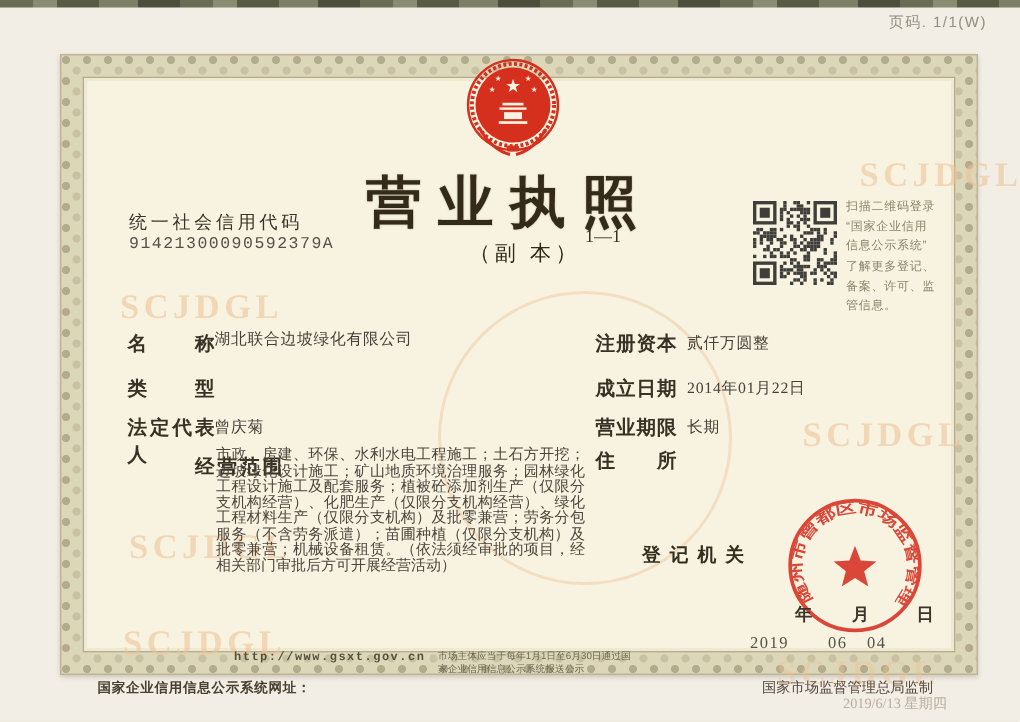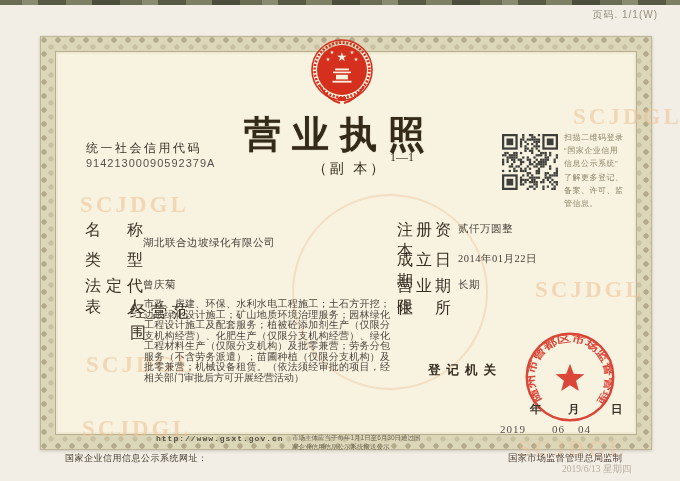--- a/index.html
+++ b/index.html
@@ -52,29 +52,29 @@
   .cert-title {
     position:absolute; left:146px; top:74px; width:308px; text-align:center;
     font-family:"Liberation Serif", serif; font-weight:bold; font-size:37px;
     letter-spacing:11px; color:#332a18; text-shadow:0 0 1px rgba(60,45,20,.5);
     white-space:nowrap;
   }
   .copy-no { position:absolute; left:350px; top:114px; font-size:12px; color:#3a3226; font-family:"Liberation Serif", serif; }
   .subtitle { position:absolute; left:250px; top:124px; width:120px; text-align:center; font-size:14px; letter-spacing:3px; color:#2f2717; font-family:"Liberation Serif", serif; }
 
   .credit-label { position:absolute; left:46px; top:104px; font-size:12px; font-weight:normal; letter-spacing:2.5px; color:#3b332a; }
-  .credit-code  { position:absolute; left:46px; top:121px; font-size:11px; letter-spacing:1px; color:#55504a; font-family:Liberation Sans, sans-serif; }
+  .credit-code  { position:absolute; left:46px; top:121px; font-size:11px; letter-spacing:1px; color:#55504a; font-family:Liberation Mono, monospace; }
 
   .qr { position:absolute; left:462px; top:98px; width:56px; height:56px; }
   .qr-caption { position:absolute; left:524px; top:95px; width:82px; font-size:8px; line-height:13.2px; color:#8d8468; letter-spacing:.5px; }
 
   
   .flabel {
     position:absolute; display:inline-block; width:58px;
-    font-size:16px; font-weight:normal; color:#3a3126;
+    font-size:13px; font-weight:bold; color:#3a3126;
     text-align:justify; text-align-last:justify;
   }
   .fvalue {
     position:absolute; font-size:10.5px; color:#46403a;
     font-family:"Liberation Serif", serif; letter-spacing:.5px; white-space:nowrap;
   }
   .scope-text {
     position:absolute; left:104px; top:263px; width:246px;
     font-size:10px; line-height:10.5px; color:#4b453d;
     font-family:"Liberation Serif", serif; text-align:justify; white-space:normal;
@@ -94,21 +94,21 @@
 
   .ymd { position:absolute; top:366px; font-size:11.5px; font-weight:bold; color:#3c342a; }
   .ymd.y { left:490px; } .ymd.m { left:528px; } .ymd.d { left:571px; }
   .dval { position:absolute; top:387px; font-size:11px; color:#55504a; font-family:"Liberation Serif", serif; letter-spacing:1px; }
   .dval.y { left:460px; } .dval.m { left:512px; } .dval.d { left:538px; }
 
   .gsxt { position:absolute; left:116px; top:398px; font-size:8px; font-weight:bold; letter-spacing:1px; color:#55503f; font-family:"Liberation Mono", monospace; }
   .notice { position:absolute; left:252px; top:397px; width:150px; font-size:6.5px; line-height:9px; color:#6b6553; }
 
   
-  .url-label { position:absolute; left:33px; top:452px; font-size:9px; font-weight:normal; color:#47402f; letter-spacing:.5px;padding-left:32px; }
+  .url-label { position:absolute; left:33px; top:452px; font-size:9px; font-weight:bold; color:#47402f; letter-spacing:.5px;padding-left:32px; }
   .print-url { position:absolute; left:8px; top:460px; font-size:9.5px; color:#a39d92; font-family:"Liberation Mono", monospace; }
   .issuer    { position:absolute; left:508px; top:452px; font-size:9.5px; font-weight:normal; color:#55453a; }
   .scan-date { position:absolute; left:562px; top:463px; font-size:9.5px; color:#b8ae9e; font-family:"Liberation Serif", serif; }
 </style>
 </head>
 <body>
 
 <div id="screen">
   <div class="top-strip"></div>
   <div class="page-number">页码. 1/1(W)</div>
@@ -358,21 +358,21 @@
     <div class="qr-caption">
       <div>扫描二维码登录</div>
       <div>“国家企业信用</div>
       <div>信息公示系统”</div>
       <div>了解更多登记、</div>
       <div>备案、许可、监</div>
       <div>管信息。</div>
     </div>
 
     <span class="flabel" style="left:45px; top:184px;">名称</span>
-    <span class="fvalue" style="left:103px; top:200px;">湖北联合边坡绿化有限公司</span>
+    <span class="fvalue" style="left:103px; top:183px;">湖北联合边坡绿化有限公司</span>
 
     <span class="flabel" style="left:45px; top:214px;">类型</span>
 
     <span class="flabel" style="left:45px; top:240px;">法定代表人</span>
     <span class="fvalue" style="left:103px; top:242px;">曾庆菊</span>
 
     <span class="flabel" style="left:45px; top:266px;margin-left:45px;">经营范围</span>
     <div class="scope-text">市政、房建、环保、水利水电工程施工；土石方开挖；边坡绿化设计施工；矿山地质环境治理服务；园林绿化工程设计施工及配套服务；植被砼添加剂生产（仅限分支机构经营）、化肥生产（仅限分支机构经营）、绿化工程材料生产（仅限分支机构）及批零兼营；劳务分包服务（不含劳务派遣）；苗圃种植（仅限分支机构）及批零兼营；机械设备租赁。（依法须经审批的项目，经相关部门审批后方可开展经营活动）</div>
 
     <span class="flabel" style="left:357px; top:184px; width:54px;">注册资本</span>

